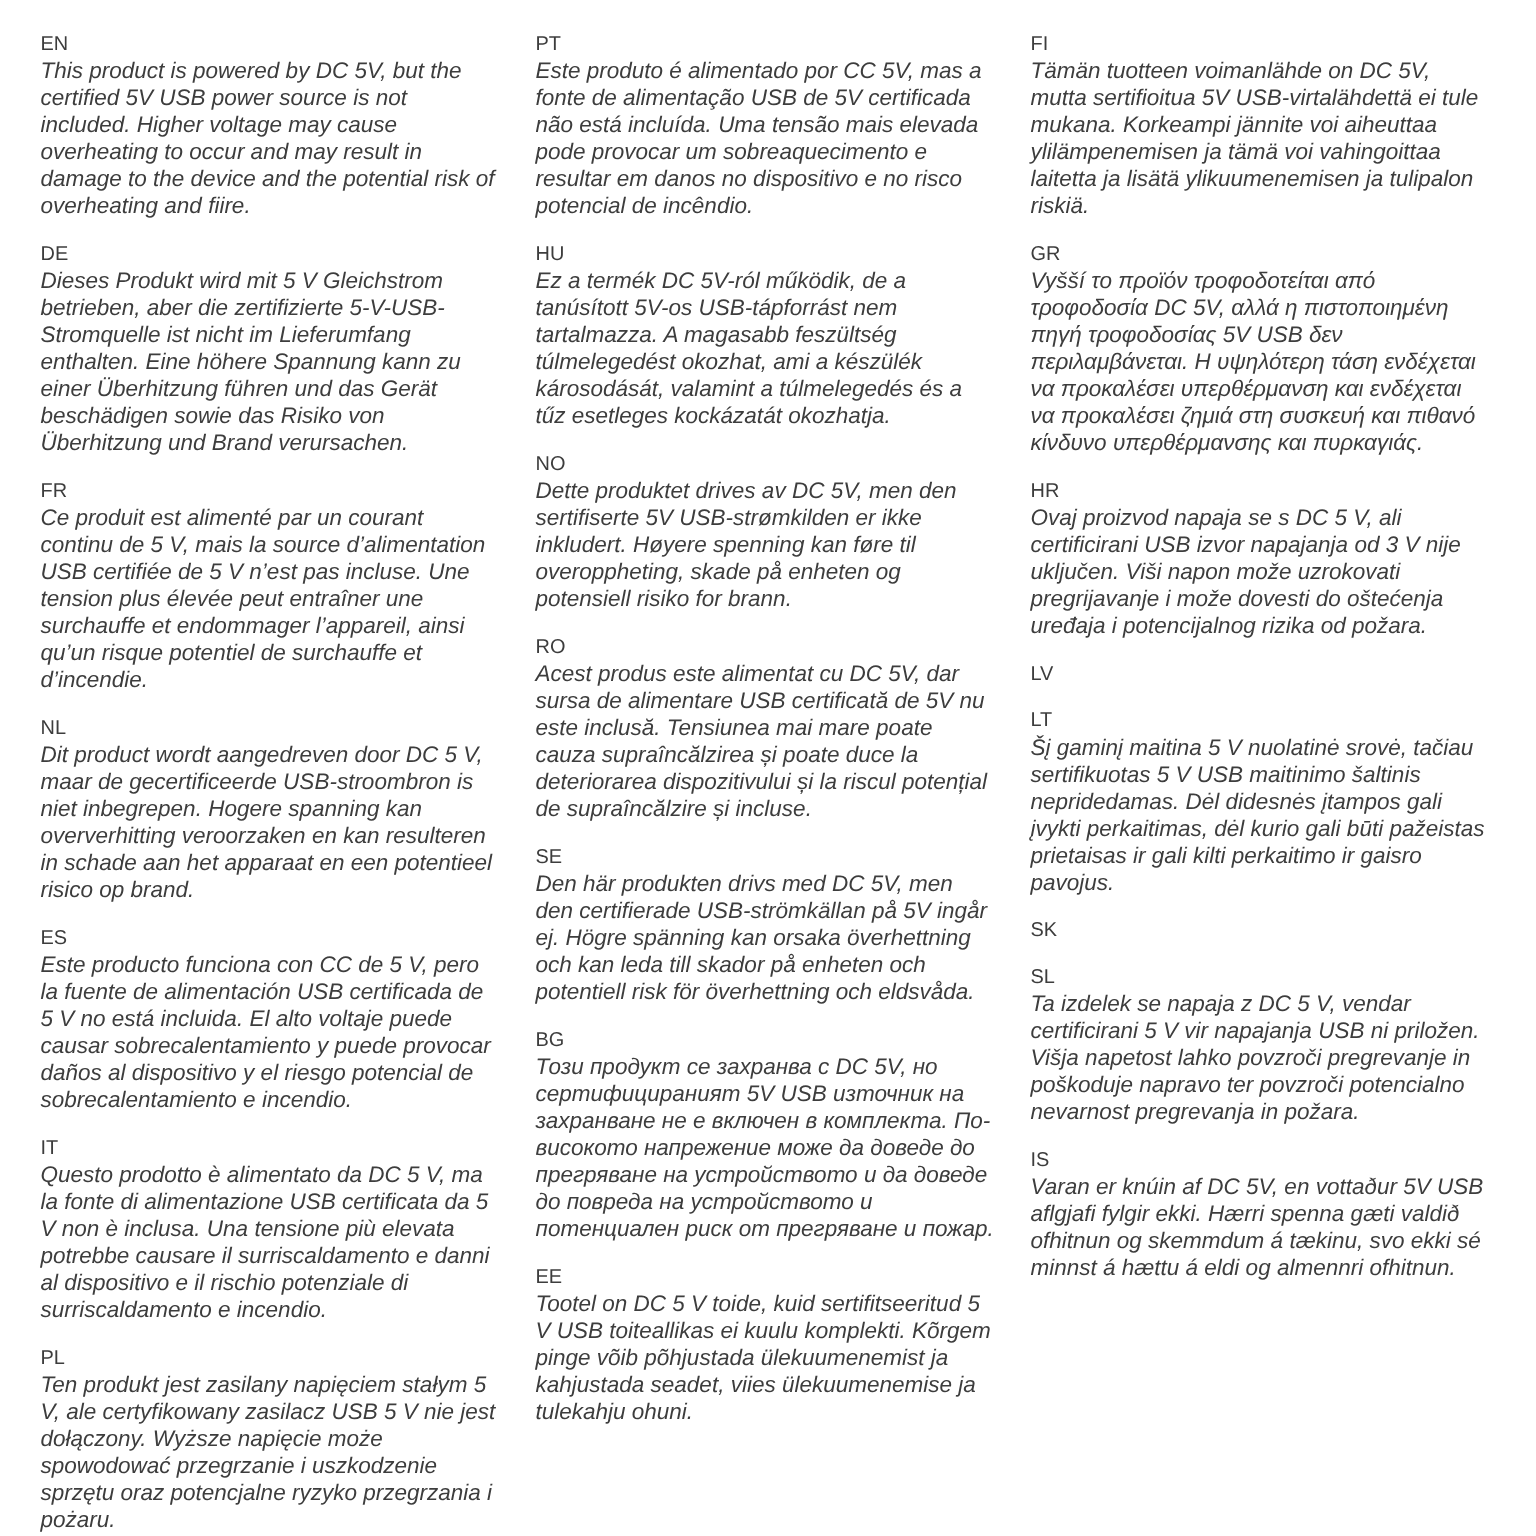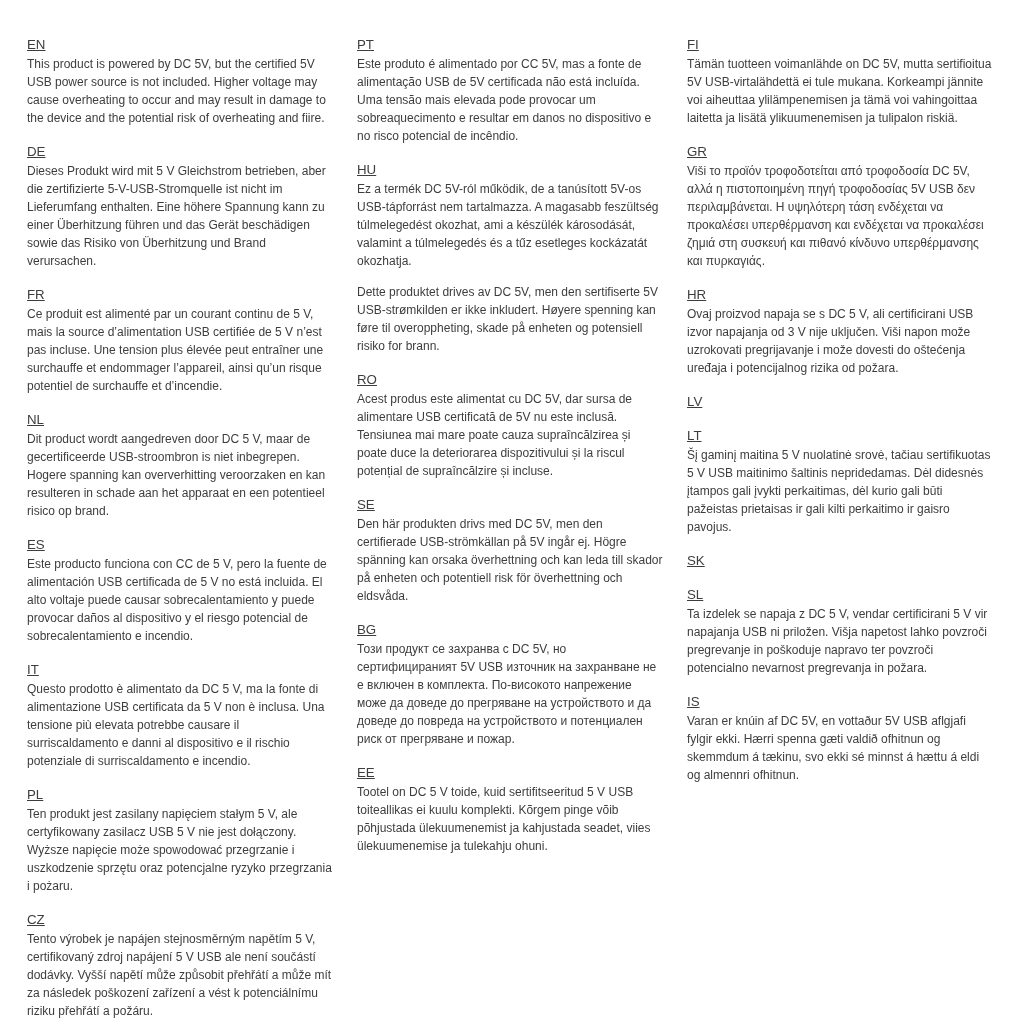--- a/index.html
+++ b/index.html
@@ -17,27 +17,27 @@
     gap: 24px;
   }
   .col {
     width: 306px;
     flex: 0 0 auto;
   }
   .lang-section { margin: 0 0 13px 0; }
   .lang-code {
     font-size: 13.3px;
     line-height: 18px;
-    margin: 16px 0 1px 0;
-    text-decoration: underline;
+    margin: 0 0 1px 0;
   }
   .lang-text {
-    font-size: 12px;
+    font-size: 15px;
     line-height: 18px;
     margin: 0;
+    font-style: italic;
   }
 </style>
 </head>
 <body>
 
 <div class="page">
   <div class="col">
       <section class="lang-section">
         <div class="lang-code">EN</div>
         <p class="lang-text">This product is powered by DC 5V, but the certified 5V USB power source is not included. Higher voltage may cause overheating to occur and may result in damage to the device and the potential risk of overheating and fiire.</p>
@@ -74,20 +74,21 @@
   <div class="col">
       <section class="lang-section">
         <div class="lang-code">PT</div>
         <p class="lang-text">Este produto é alimentado por CC 5V, mas a fonte de alimentação USB de 5V certificada não está incluída. Uma tensão mais elevada pode provocar um sobreaquecimento e resultar em danos no dispositivo e no risco potencial de incêndio.</p>
       </section>
       <section class="lang-section">
         <div class="lang-code">HU</div>
         <p class="lang-text">Ez a termék DC 5V-ról működik, de a tanúsított 5V-os USB-tápforrást nem tartalmazza. A magasabb feszültség túlmelegedést okozhat, ami a készülék károsodását, valamint a túlmelegedés és a tűz esetleges kockázatát okozhatja.</p>
       </section>
       <section class="lang-section">
+        <div class="lang-code">NO</div>
         <p class="lang-text">Dette produktet drives av DC 5V, men den sertifiserte 5V USB-strømkilden er ikke inkludert. Høyere spenning kan føre til overoppheting, skade på enheten og potensiell risiko for brann.</p>
       </section>
       <section class="lang-section">
         <div class="lang-code">RO</div>
         <p class="lang-text">Acest produs este alimentat cu DC 5V, dar sursa de alimentare USB certificată de 5V nu este inclusă. Tensiunea mai mare poate cauza supraîncălzirea și poate duce la deteriorarea dispozitivului și la riscul potențial de supraîncălzire și incluse.</p>
       </section>
       <section class="lang-section">
         <div class="lang-code">SE</div>
         <p class="lang-text">Den här produkten drivs med DC 5V, men den certifierade USB-strömkällan på 5V ingår ej. Högre spänning kan orsaka överhettning och kan leda till skador på enheten och potentiell risk för överhettning och eldsvåda.</p>
       </section>
@@ -100,21 +101,21 @@
         <p class="lang-text">Tootel on DC 5 V toide, kuid sertifitseeritud 5 V USB toiteallikas ei kuulu komplekti. Kõrgem pinge võib põhjustada ülekuumenemist ja kahjustada seadet, viies ülekuumenemise ja tulekahju ohuni.</p>
       </section>
     </div>
   <div class="col">
       <section class="lang-section">
         <div class="lang-code">FI</div>
         <p class="lang-text">Tämän tuotteen voimanlähde on DC 5V, mutta sertifioitua 5V USB-virtalähdettä ei tule mukana. Korkeampi jännite voi aiheuttaa ylilämpenemisen ja tämä voi vahingoittaa laitetta ja lisätä ylikuumenemisen ja tulipalon riskiä.</p>
       </section>
       <section class="lang-section">
         <div class="lang-code">GR</div>
-        <p class="lang-text">Viši το προϊόν τροφοδοτείται από τροφοδοσία DC 5V, αλλά η πιστοποιημένη πηγή τροφοδοσίας 5V USB δεν περιλαμβάνεται. Η υψηλότερη τάση ενδέχεται να προκαλέσει υπερθέρμανση και ενδέχεται να προκαλέσει ζημιά στη συσκευή και πιθανό κίνδυνο υπερθέρμανσης και πυρκαγιάς.</p>
+        <p class="lang-text">Vyšší το προϊόν τροφοδοτείται από τροφοδοσία DC 5V, αλλά η πιστοποιημένη πηγή τροφοδοσίας 5V USB δεν περιλαμβάνεται. Η υψηλότερη τάση ενδέχεται να προκαλέσει υπερθέρμανση και ενδέχεται να προκαλέσει ζημιά στη συσκευή και πιθανό κίνδυνο υπερθέρμανσης και πυρκαγιάς.</p>
       </section>
       <section class="lang-section">
         <div class="lang-code">HR</div>
         <p class="lang-text">Ovaj proizvod napaja se s DC 5 V, ali certificirani USB izvor napajanja od 3 V nije uključen. Viši napon može uzrokovati pregrijavanje i može dovesti do oštećenja uređaja i potencijalnog rizika od požara.</p>
       </section>
       <section class="lang-section">
         <div class="lang-code">LV</div>
       </section>
       <section class="lang-section">
         <div class="lang-code">LT</div>

